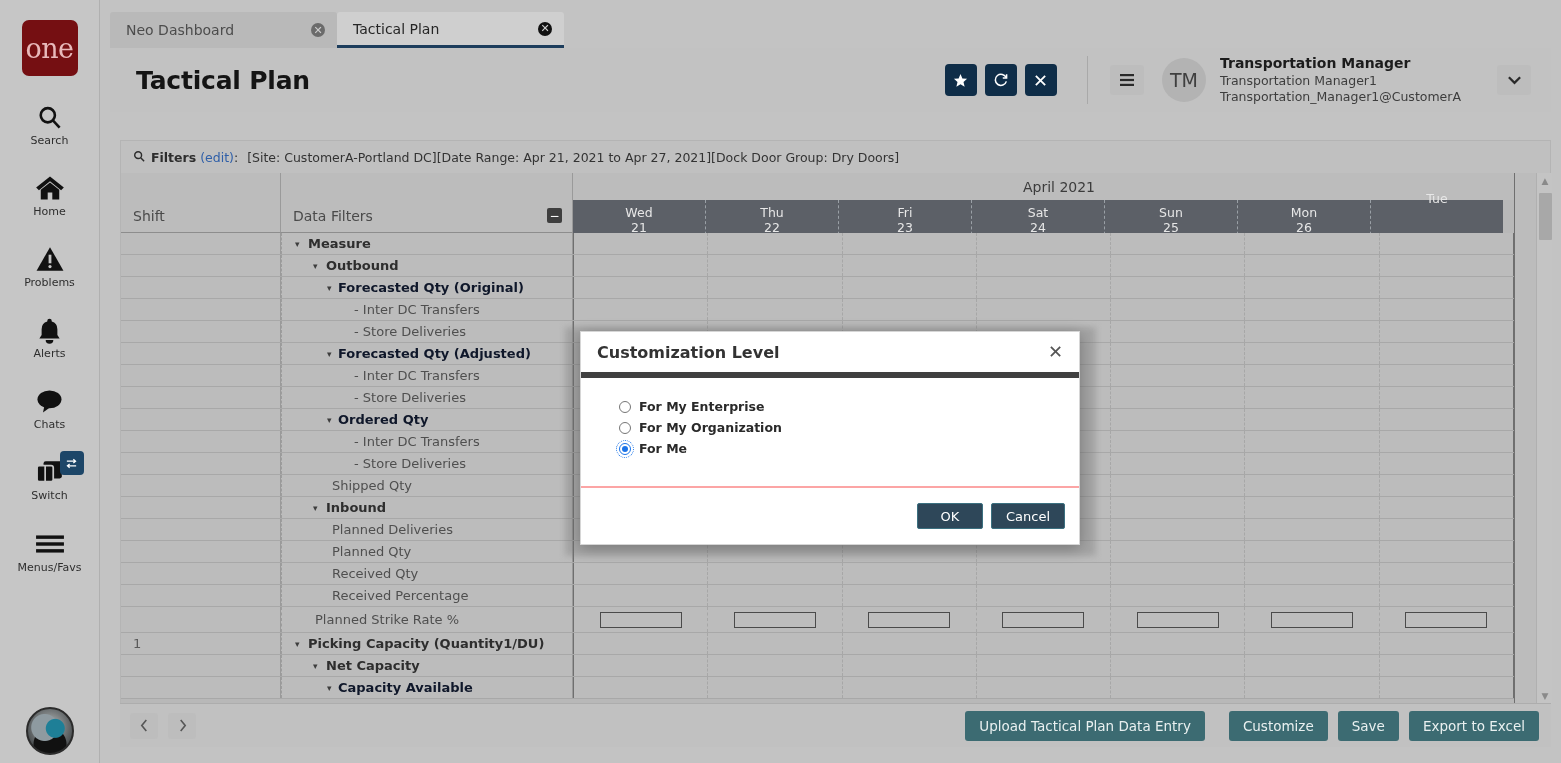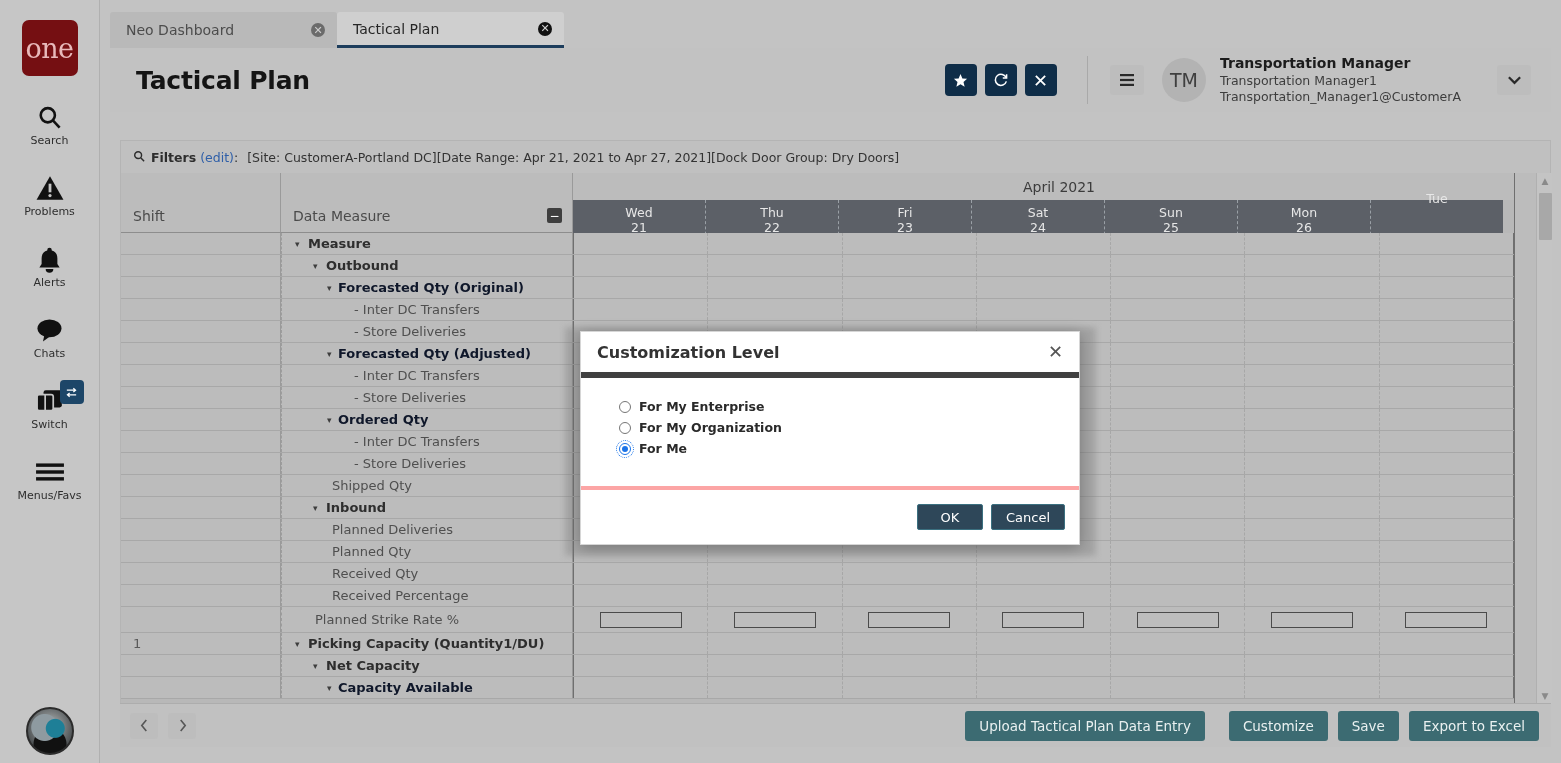--- a/index.html
+++ b/index.html
@@ -290,21 +290,21 @@
   .radio.sel {
     border:1px solid #1a73e8; background:#fff; position:relative;
     outline:1px dotted #1a73e8; outline-offset:2px;
   }
   .radio.sel::after {
     content:""; position:absolute; left:2px; top:2px;
     width:6px;height:6px;border-radius:50%;background:#1a73e8;
   }
   .radio-label { font-size:12.5px; font-weight:bold; color:#2a2a2a; }
   #modal-footer {
-    height:58px; border-top:4px solid #fca5a5;
+    height:58px; border-top:2px solid #fca5a5;
     display:flex; align-items:center; justify-content:flex-end;
     padding-right:14px;
   }
   .modal-btn {
     height:26px; min-width:66px; padding:0 14px; margin-left:8px;
     background:#2e4759; color:#fff; border:1px solid #3b7080;
     border-radius:2px; font-size:13px; cursor:pointer;
     font-family:"DejaVu Sans","Liberation Sans",sans-serif;
   }
 </style>
@@ -319,20 +319,29 @@
   <div class="rail-item">
     <span class="rail-ico">
       <svg width="27" height="27" viewBox="0 0 24 24" fill="none" stroke="#111" stroke-width="2.3">
         <circle cx="10.5" cy="10" r="6.3"></circle>
           <line x1="15.2" y1="14.8" x2="21" y2="21"></line>
       </svg>
     </span>
     <span class="rail-lbl">Search</span>
   </div>
 
+  <div class="rail-item">
+    <span class="rail-ico">
+      <svg width="30" height="26" viewBox="0 0 26 22" fill="#111">
+        <path d="M13 1 L25 10.5 L22.6 13 L13 5.2 L3.4 13 L1 10.5 Z"></path>
+        <path d="M5 12.5 L13 6.2 L21 12.5 V21 H15 V15 H11 V21 H5 Z"></path>
+      </svg>
+    </span>
+    <span class="rail-lbl">Home</span>
+  </div>
 
   <div class="rail-item">
     <span class="rail-ico">
       <svg width="28" height="26" viewBox="0 0 26 24" fill="#111">
         <path d="M13 1 L25.5 23 H0.5 Z"></path>
         <rect x="11.7" y="8" width="2.6" height="8" fill="#c6c6c6"></rect>
         <circle cx="13" cy="19" r="1.5" fill="#c6c6c6"></circle>
       </svg>
     </span>
     <span class="rail-lbl">Problems</span>
@@ -461,21 +470,21 @@
   <div id="grid-wrap">
 
     <div id="grid-head-top">
       <div id="month-label">April 2021</div>
     </div>
 
     <div class="hdr-cell-left" id="hdr-shift">
       <span>Shift</span>
     </div>
     <div class="hdr-cell-left" id="hdr-measure">
-      <span>Data Measure</span>
+      <span>Data Filters</span>
       <span id="collapse-box">−</span>
     </div>
 
     <div id="day-header">
         <div class="day-cell">
           <div>Wed</div>
           <div class="dnum">21</div>
         </div>
         <div class="day-cell">
           <div>Thu</div>

